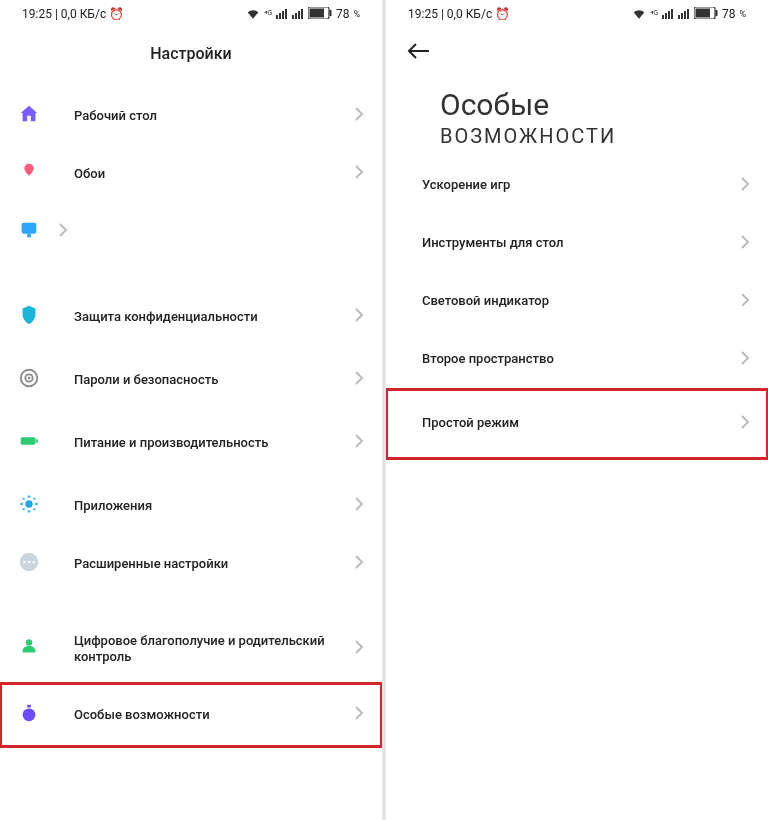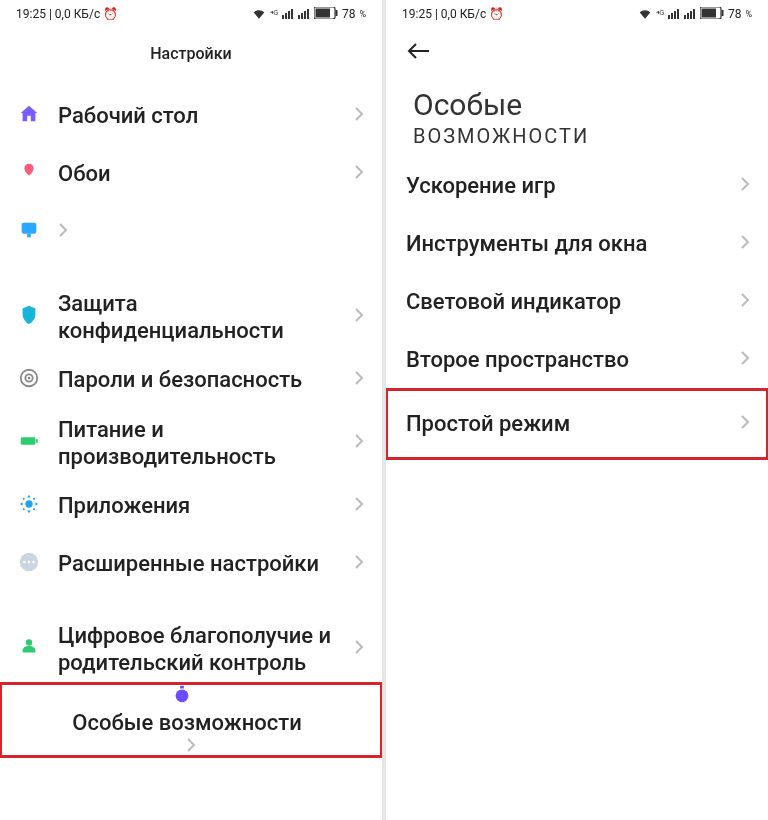--- a/index.html
+++ b/index.html
@@ -17,78 +17,80 @@
     height: 820px;
     display: flex;
     flex-direction: column;
     overflow: hidden;
   }
   .status-bar {
     height: 28px;
     display: flex;
     align-items: center;
     justify-content: space-between;
-    padding: 0 16px;
+    padding: 0 22px;
     font-size: 12px;
     color: #222;
   }
   .status-left { display: flex; align-items: center; gap: 3px; }
   .status-right { display: flex; align-items: center; gap: 4px; }
   .status-right svg, .status-right .sig { display: inline-block; }
   .screen-title {
     text-align: center;
     font-size: 16px;
     font-weight: 500;
     color: #222;
     padding: 16px 0 24px;
   }
   .back-row {
     padding: 14px 20px 4px;
   }
   .page-title {
     font-size: 30px;
     font-weight: 400;
     color: #333;
-    padding: 18px 27px 8px;
+    padding: 18px 20px 8px;
     line-height: 1.25;
+    margin-left: 34px;
   }
   .page-title .sub { letter-spacing: 2px; font-size: 20px; display:block; text-transform: uppercase;}
   .list { flex: 1; }
   .row {
     display: flex;
     align-items: center;
     padding: 0 18px 0 18px;
     min-height: 58px;
     position: relative;
   }
   .row .icon-slot {
     width: 40px;
     display:flex; align-items:center; justify-content:flex-start;
   }
   .row .label {
     flex: 1;
-    font-size: 22px;
+    font-size: 13px;
     color: #222;
     font-weight: 500;
     line-height: 1.25;
     padding-right: 8px;
+    margin-left: 16px;
   }
   .row .chev {
     color: #bbb;
   }
   .row.iconless { padding-left: 20px; }
   .group-gap { height: 22px; }
   .highlight {
     outline: 3px solid #d4252c;
     outline-offset: -2px;
   }
   .row.tall { min-height: 68px; }
   
   .ic { width:22px; height:22px; }
-  .row.special-h { min-height: 64px; flex-direction: column; }
+  .row.special-h { min-height: 64px; }
 </style>
 </head>
 <body>
 
 <div class="screen">
   <div class="status-bar">
     <div class="status-left">
       <span>19:25</span>
       <span>|</span>
       <span>0,0 КБ/с</span>
@@ -328,21 +330,21 @@
   <div class="list">
 
     <div class="row iconless">
       <div class="label">Ускорение игр</div>
       <div class="chev"><svg width="10" height="16" viewBox="0 0 10 16">
             <path fill="none" stroke="#bbb" stroke-width="2" d="M2 2l6 6-6 6"></path>
           </svg></div>
     </div>
 
     <div class="row iconless">
-      <div class="label">Инструменты для окна</div>
+      <div class="label">Инструменты для стол</div>
       <div class="chev"><svg width="10" height="16" viewBox="0 0 10 16">
             <path fill="none" stroke="#bbb" stroke-width="2" d="M2 2l6 6-6 6"></path>
           </svg></div>
     </div>
 
 
     <div class="row iconless">
       <div class="label">Световой индикатор</div>
       <div class="chev"><svg width="10" height="16" viewBox="0 0 10 16">
             <path fill="none" stroke="#bbb" stroke-width="2" d="M2 2l6 6-6 6"></path>

